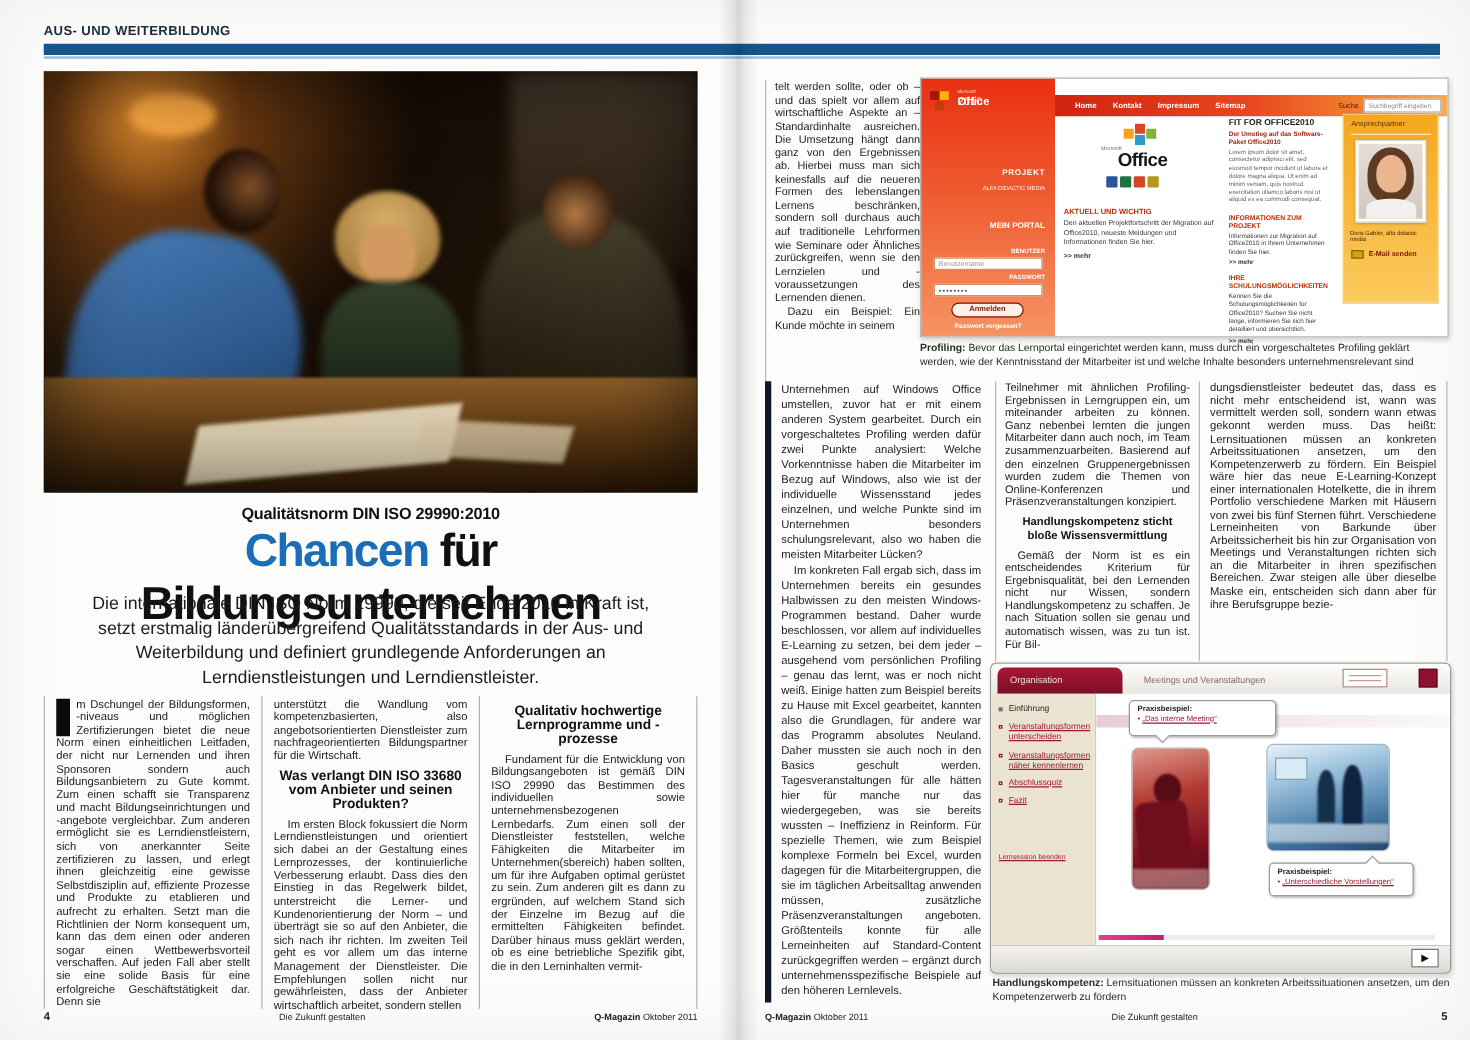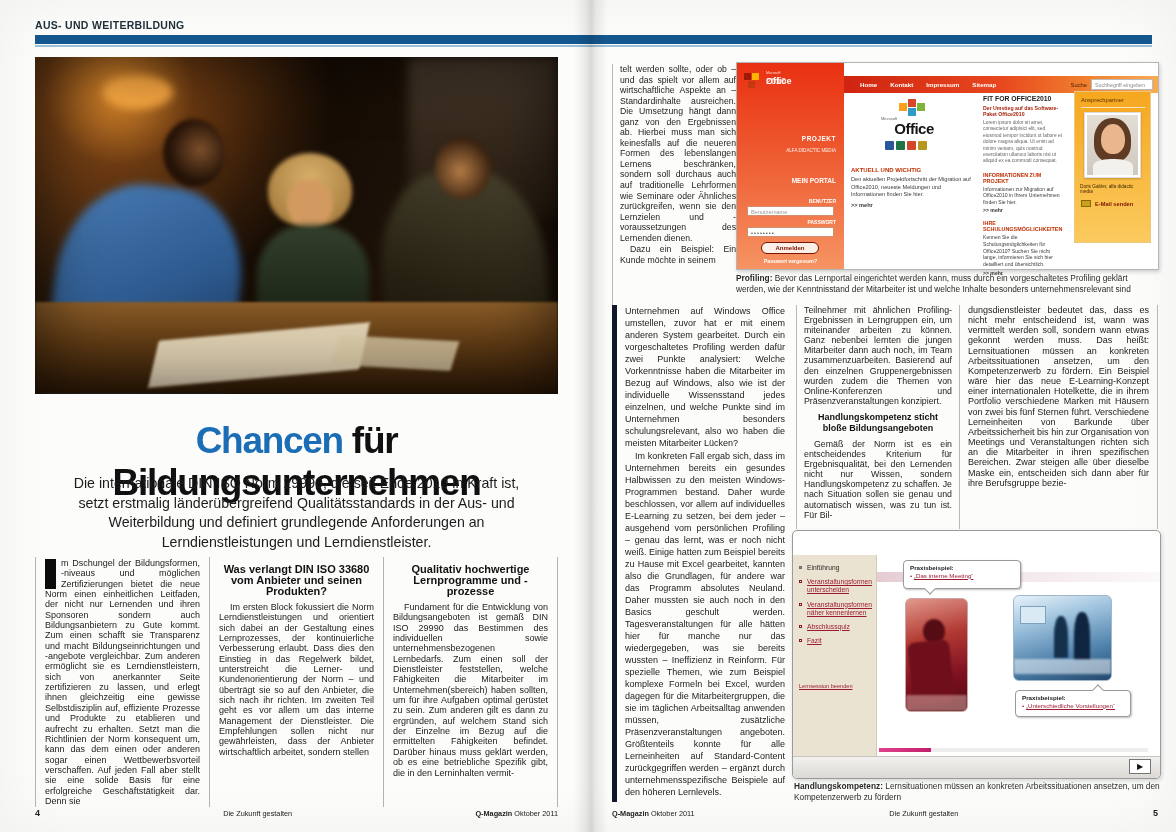--- a/index.html
+++ b/index.html
@@ -161,28 +161,30 @@
     <div class="ph-woman-face"></div>
     <div class="ph-woman-body"></div>
     <div class="ph-man-right-body"></div>
     <div class="ph-man-right-head"></div>
     <div class="ph-desk"></div>
     <div class="ph-paper1"></div>
     <div class="ph-paper2"></div>
     <div class="ph-vignette"></div>
   </div>
 
+  <div class="abs kicker">Qualitätsnorm DIN ISO 29990:2010</div>
   <div class="abs headline"><span class="accent">Chancen</span><span> für Bildungsunternehmen</span></div>
   <div class="abs standfirst">Die internationale DIN ISO Norm 29990, die seit Ende 2010 in Kraft ist, setzt erstmalig länderübergreifend Qualitätsstandards in der Aus- und Weiterbildung und definiert grundlegende Anforderungen an Lerndienstleistungen und Lerndienstleister.</div>
 
   <div class="abs cols-left">
     <div class="col">
       <p><span class="dropcap"></span><span>m Dschungel der Bildungsformen, -niveaus und möglichen Zertifizierungen bietet die neue Norm einen einheitlichen Leitfaden, der nicht nur Lernenden und ihren Sponsoren sondern auch Bildungsanbietern zu Gute kommt. Zum einen schafft sie Transparenz und macht Bildungseinrichtungen und -angebote vergleichbar. Zum anderen ermöglicht sie es Lerndienstleistern, sich von anerkannter Seite zertifizieren zu lassen, und erlegt ihnen gleichzeitig eine gewisse Selbstdisziplin auf, effiziente Prozesse und Produkte zu etablieren und aufrecht zu erhalten. Setzt man die Richtlinien der Norm konsequent um, kann das dem einen oder anderen sogar einen Wettbewerbsvorteil verschaffen. Auf jeden Fall aber stellt sie eine solide Basis für eine erfolgreiche Geschäftstätigkeit dar. Denn sie</span></p>
     </div>
     <div class="col">
+      <p>unterstützt die Wandlung vom kompetenzbasierten, also angebotsorientierten Dienstleister zum nachfrageorientierten Bildungspartner für die Wirtschaft.</p>
       <div class="colhead">Was verlangt DIN ISO 33680 vom Anbieter und seinen Produkten?</div>
       <p class="ind">Im ersten Block fokussiert die Norm Lerndienstleistungen und orientiert sich dabei an der Gestaltung eines Lernprozesses, der kontinuierliche Verbesserung erlaubt. Dass dies den Einstieg in das Regelwerk bildet, unterstreicht die Lerner- und Kundenorientierung der Norm – und überträgt sie so auf den Anbieter, die sich nach ihr richten. Im zweiten Teil geht es vor allem um das interne Management der Dienstleister. Die Empfehlungen sollen nicht nur gewährleisten, dass der Anbieter wirtschaftlich arbeitet, sondern stellen</p>
     </div>
     <div class="col">
       <div class="colhead">Qualitativ hochwertige Lernprogramme und -prozesse</div>
       <p class="ind">Fundament für die Entwicklung von Bildungsangeboten ist gemäß DIN ISO 29990 das Bestimmen des individuellen sowie unternehmensbezogenen Lernbedarfs. Zum einen soll der Dienstleister feststellen, welche Fähigkeiten die Mitarbeiter im Unternehmen(sbereich) haben sollten, um für ihre Aufgaben optimal gerüstet zu sein. Zum anderen gilt es dann zu ergründen, auf welchem Stand sich der Einzelne im Bezug auf die ermittelten Fähigkeiten befindet. Darüber hinaus muss geklärt werden, ob es eine betriebliche Spezifik gibt, die in den Lerninhalten vermit-</p>
     </div>
   </div>
 
   <div class="abs footer foot-left">
@@ -280,28 +282,37 @@
   </div>
 
   <div class="abs caption cap1"><span class="lead">Profiling:</span><span> Bevor das Lernportal eingerichtet werden kann, muss durch ein vorgeschaltetes Profiling geklärt werden, wie der Kenntnisstand der Mitarbeiter ist und welche Inhalte besonders unternehmensrelevant sind</span></div>
 
   <div class="abs rp-col rp1w">
     <p>Unternehmen auf Windows Office umstellen, zuvor hat er mit einem anderen System gearbeitet. Durch ein vorgeschaltetes Profiling werden dafür zwei Punkte analysiert: Welche Vorkenntnisse haben die Mitarbeiter im Bezug auf Windows, also wie ist der individuelle Wissensstand jedes einzelnen, und welche Punkte sind im Unternehmen besonders schulungsrelevant, also wo haben die meisten Mitarbeiter Lücken?</p>
     <p class="ind">Im konkreten Fall ergab sich, dass im Unternehmen bereits ein gesundes Halbwissen zu den meisten Windows-Programmen bestand. Daher wurde beschlossen, vor allem auf individuelles E-Learning zu setzen, bei dem jeder – ausgehend vom persönlichen Profiling – genau das lernt, was er noch nicht weiß. Einige hatten zum Beispiel bereits zu Hause mit Excel gearbeitet, kannten also die Grundlagen, für andere war das Programm absolutes Neuland. Daher mussten sie auch noch in den Basics geschult werden. Tagesveranstaltungen für alle hätten hier für manche nur das wiedergegeben, was sie bereits wussten – Ineffizienz in Reinform. Für spezielle Themen, wie zum Beispiel komplexe Formeln bei Excel, wurden dagegen für die Mitarbeitergruppen, die sie im täglichen Arbeitsalltag anwenden müssen, zusätzliche Präsenzveranstaltungen angeboten. Größtenteils konnte für alle Lerneinheiten auf Standard-Content zurückgegriffen werden – ergänzt durch unternehmensspezifische Beispiele auf den höheren Lernlevels.</p>
   </div>
   <div class="abs rp-col rp2">
     <p>Teilnehmer mit ähnlichen Profiling-Ergebnissen in Lerngruppen ein, um miteinander arbeiten zu können. Ganz nebenbei lernten die jungen Mitarbeiter dann auch noch, im Team zusammenzuarbeiten. Basierend auf den einzelnen Gruppenergebnissen wurden zudem die Themen von Online-Konferenzen und Präsenzveranstaltungen konzipiert.</p>
-    <div class="colhead" style="font-size:9px;">Handlungskompetenz sticht bloße Bildungsangeboten</div>
+    <div class="colhead" style="font-size:9px;">Handlungskompetenz sticht bloße Wissensvermittlung</div>
     <p class="ind">Gemäß der Norm ist es ein entscheidendes Kriterium für Ergebnisqualität, bei den Lernenden nicht nur Wissen, sondern Handlungskompetenz zu schaffen. Je nach Situation sollen sie genau und automatisch wissen, was zu tun ist. Für Bil-</p>
   </div>
   <div class="abs rp-col rp3">
     <p>dungsdienstleister bedeutet das, dass es nicht mehr entscheidend ist, wann was vermittelt werden soll, sondern wann etwas gekonnt werden muss. Das heißt: Lernsituationen müssen an konkreten Arbeitssituationen ansetzen, um den Kompetenzerwerb zu fördern. Ein Beispiel wäre hier das neue E-Learning-Konzept einer internationalen Hotelkette, die in ihrem Portfolio verschiedene Marken mit Häusern von zwei bis fünf Sternen führt. Verschiedene Lerneinheiten von Barkunde über Arbeitssicherheit bis hin zur Organisation von Meetings und Veranstaltungen richten sich an die Mitarbeiter in ihren spezifischen Bereichen. Zwar steigen alle über dieselbe Maske ein, entscheiden sich dann aber für ihre Berufsgruppe bezie-</p>
   </div>
 
   <div class="abs elearn">
+    <div class="el-top">
+      <div class="el-tab">Organisation</div>
+      <div class="el-title">Meetings und Veranstaltungen</div>
+      <div class="el-wbox">
+        <i style="top:4px;"></i>
+        <i style="top:8px;"></i>
+      </div>
+      <div class="el-wsq"></div>
+    </div>
     <div class="el-side">
       <div class="el-menu">
         <div class="item first"><span class="blt"></span><span class="plain">Einführung</span></div>
         <div class="item"><span class="blt"></span><span class="lnk">Veranstaltungsformen unterscheiden</span></div>
         <div class="item"><span class="blt"></span><span class="lnk">Veranstaltungsformen näher kennenlernen</span></div>
         <div class="item"><span class="blt"></span><span class="lnk">Abschlussquiz</span></div>
         <div class="item"><span class="blt"></span><span class="lnk">Fazit</span></div>
       </div>
       <div class="el-end">Lernsession beenden</div>
     </div>

